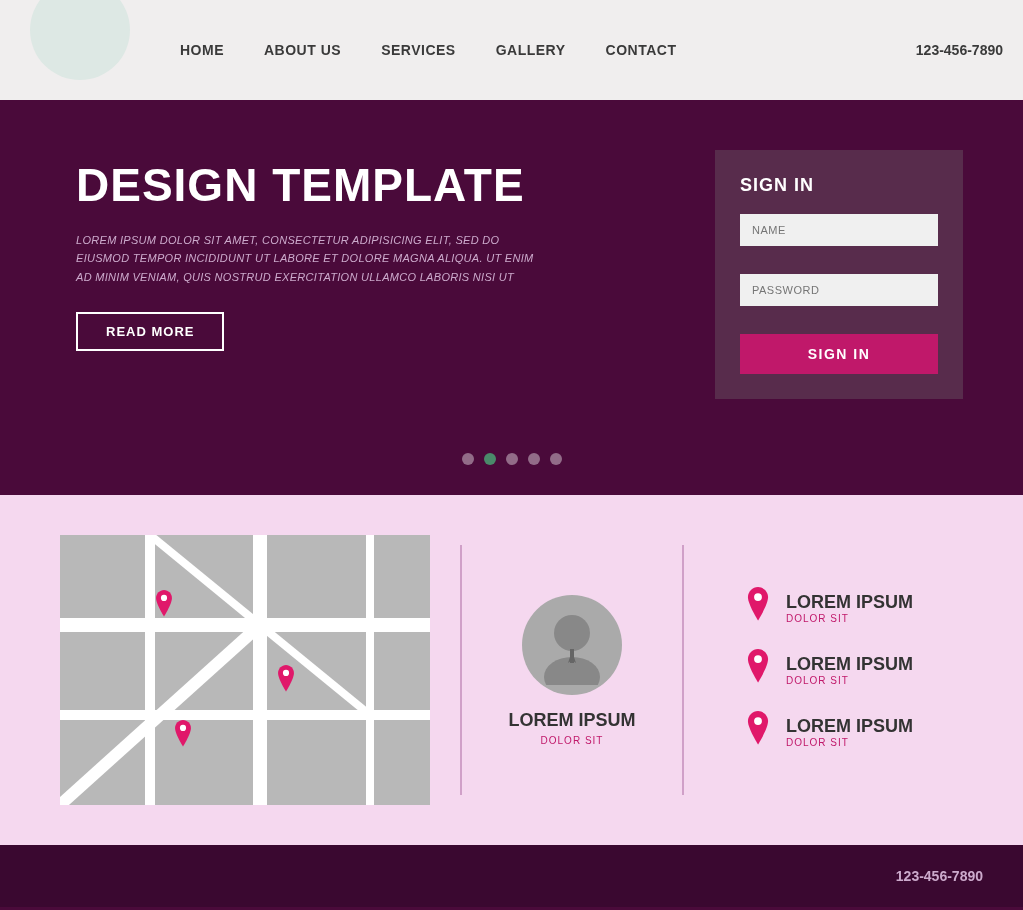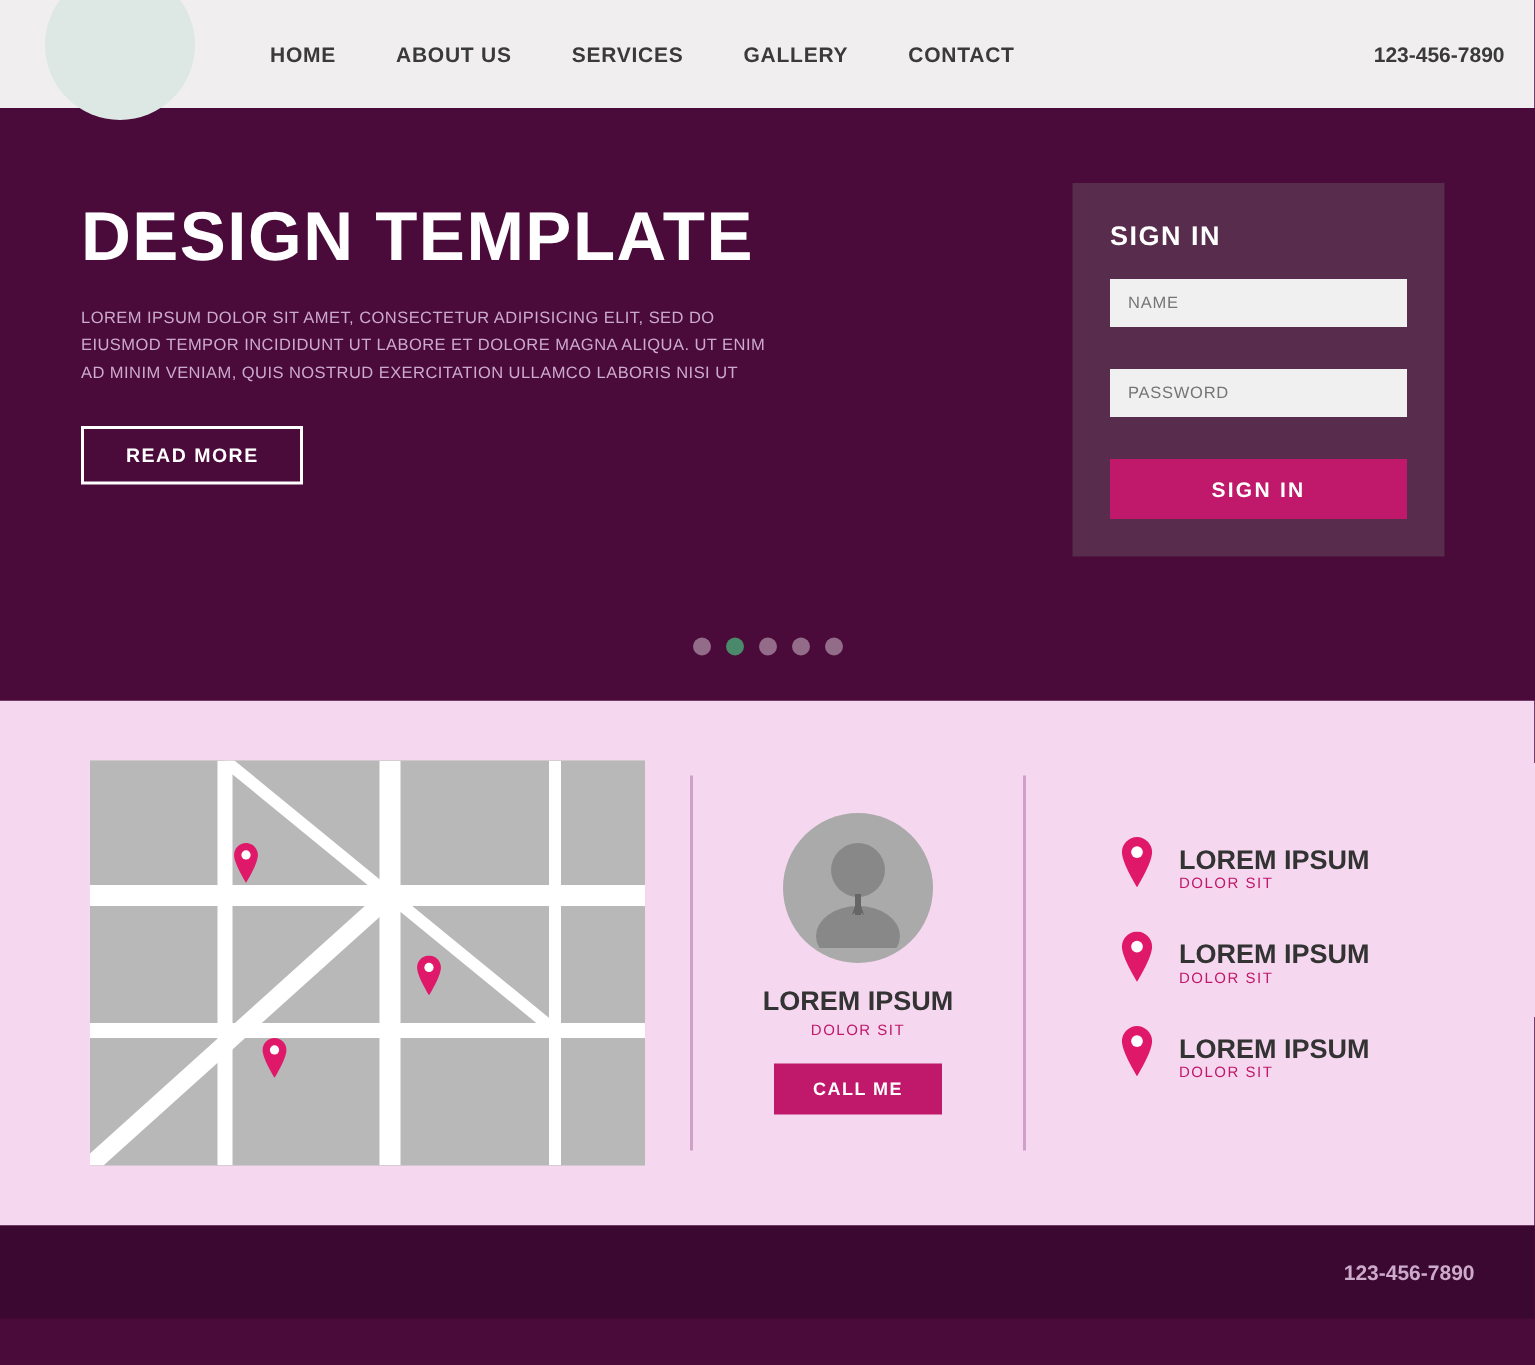--- a/index.html
+++ b/index.html
@@ -1,21 +1,21 @@
 <!DOCTYPE html>
 <html><head>
   <meta charset="utf-8">
   <style>
     * { margin: 0; padding: 0; box-sizing: border-box; }
     body { width: 1023px; height: 910px; font-family: Arial, sans-serif; overflow: hidden; background: #4a0a3a; }
 
     
     .header {
       background: #f0eeee;
-      height: 72px;
+      height: 100px;
       display: flex;
       align-items: center;
       padding: 14px 20px;
       position: relative;
     }
     .logo-circle {
       width: 100px;
       height: 100px;
       border-radius: 50%;
       background: #dde8e4;
@@ -44,21 +44,21 @@
       font-weight: 600;
       color: #3a3a3a;
       margin-left: auto;
     }
 
     
     .hero {
       background: #4a0a3a;
       min-height: 395px;
       position: relative;
-      padding: 40px 60px 30px 54px;
+      padding: 40px 60px 30px 76px;
       display: flex;
       align-items: flex-start;
       gap: 40px;
     }
     .hero-left {
       flex: 1;
       padding-top: 20px;
     }
     .hero-title {
       font-size: 46px;
@@ -69,20 +69,21 @@
       margin-bottom: 20px;
       line-height: 1.1;
     }
     .hero-text {
       font-size: 11px;
       color: #ccaacc;
       line-height: 1.7;
       max-width: 470px;
       text-transform: uppercase;
       letter-spacing: 0.3px;
+      font-style: italic;
     }
     .read-more-btn {
       margin-top: 25px;
       border: 2px solid #ffffff;
       color: #ffffff;
       background: transparent;
       padding: 10px 28px;
       font-size: 13px;
       font-weight: 600;
       letter-spacing: 1px;
@@ -362,21 +363,20 @@
       <svg width="80" height="80" viewBox="0 0 80 80" xmlns="http://www.w3.org/2000/svg">
         <circle cx="40" cy="28" r="18" fill="#888"></circle>
         <ellipse cx="40" cy="72" rx="28" ry="20" fill="#888"></ellipse>
 
         <polygon points="40,46 36,58 40,55 44,58" fill="#666"></polygon>
         <rect x="38" y="44" width="4" height="14" fill="#666"></rect>
       </svg>
     </div>
     <div class="profile-name">LOREM IPSUM</div>
     <div class="profile-sub">DOLOR SIT</div>
-    <button class="call-btn">CALL ME</button>
   </div>
 
   <div class="divider-line"></div>
 
   <div class="info-list">
     <div class="info-item">
       <div class="info-pin">
         <svg width="28" height="38" viewBox="0 0 24 34" xmlns="http://www.w3.org/2000/svg">
           <path d="M12 0C7.16 0 3 4.16 3 9c0 6.75 9 21 9 21s9-14.25 9-21c0-4.84-4.16-9-9-9z" fill="#e0186a"></path>
           <circle cx="12" cy="9" r="3.5" fill="white"></circle>

